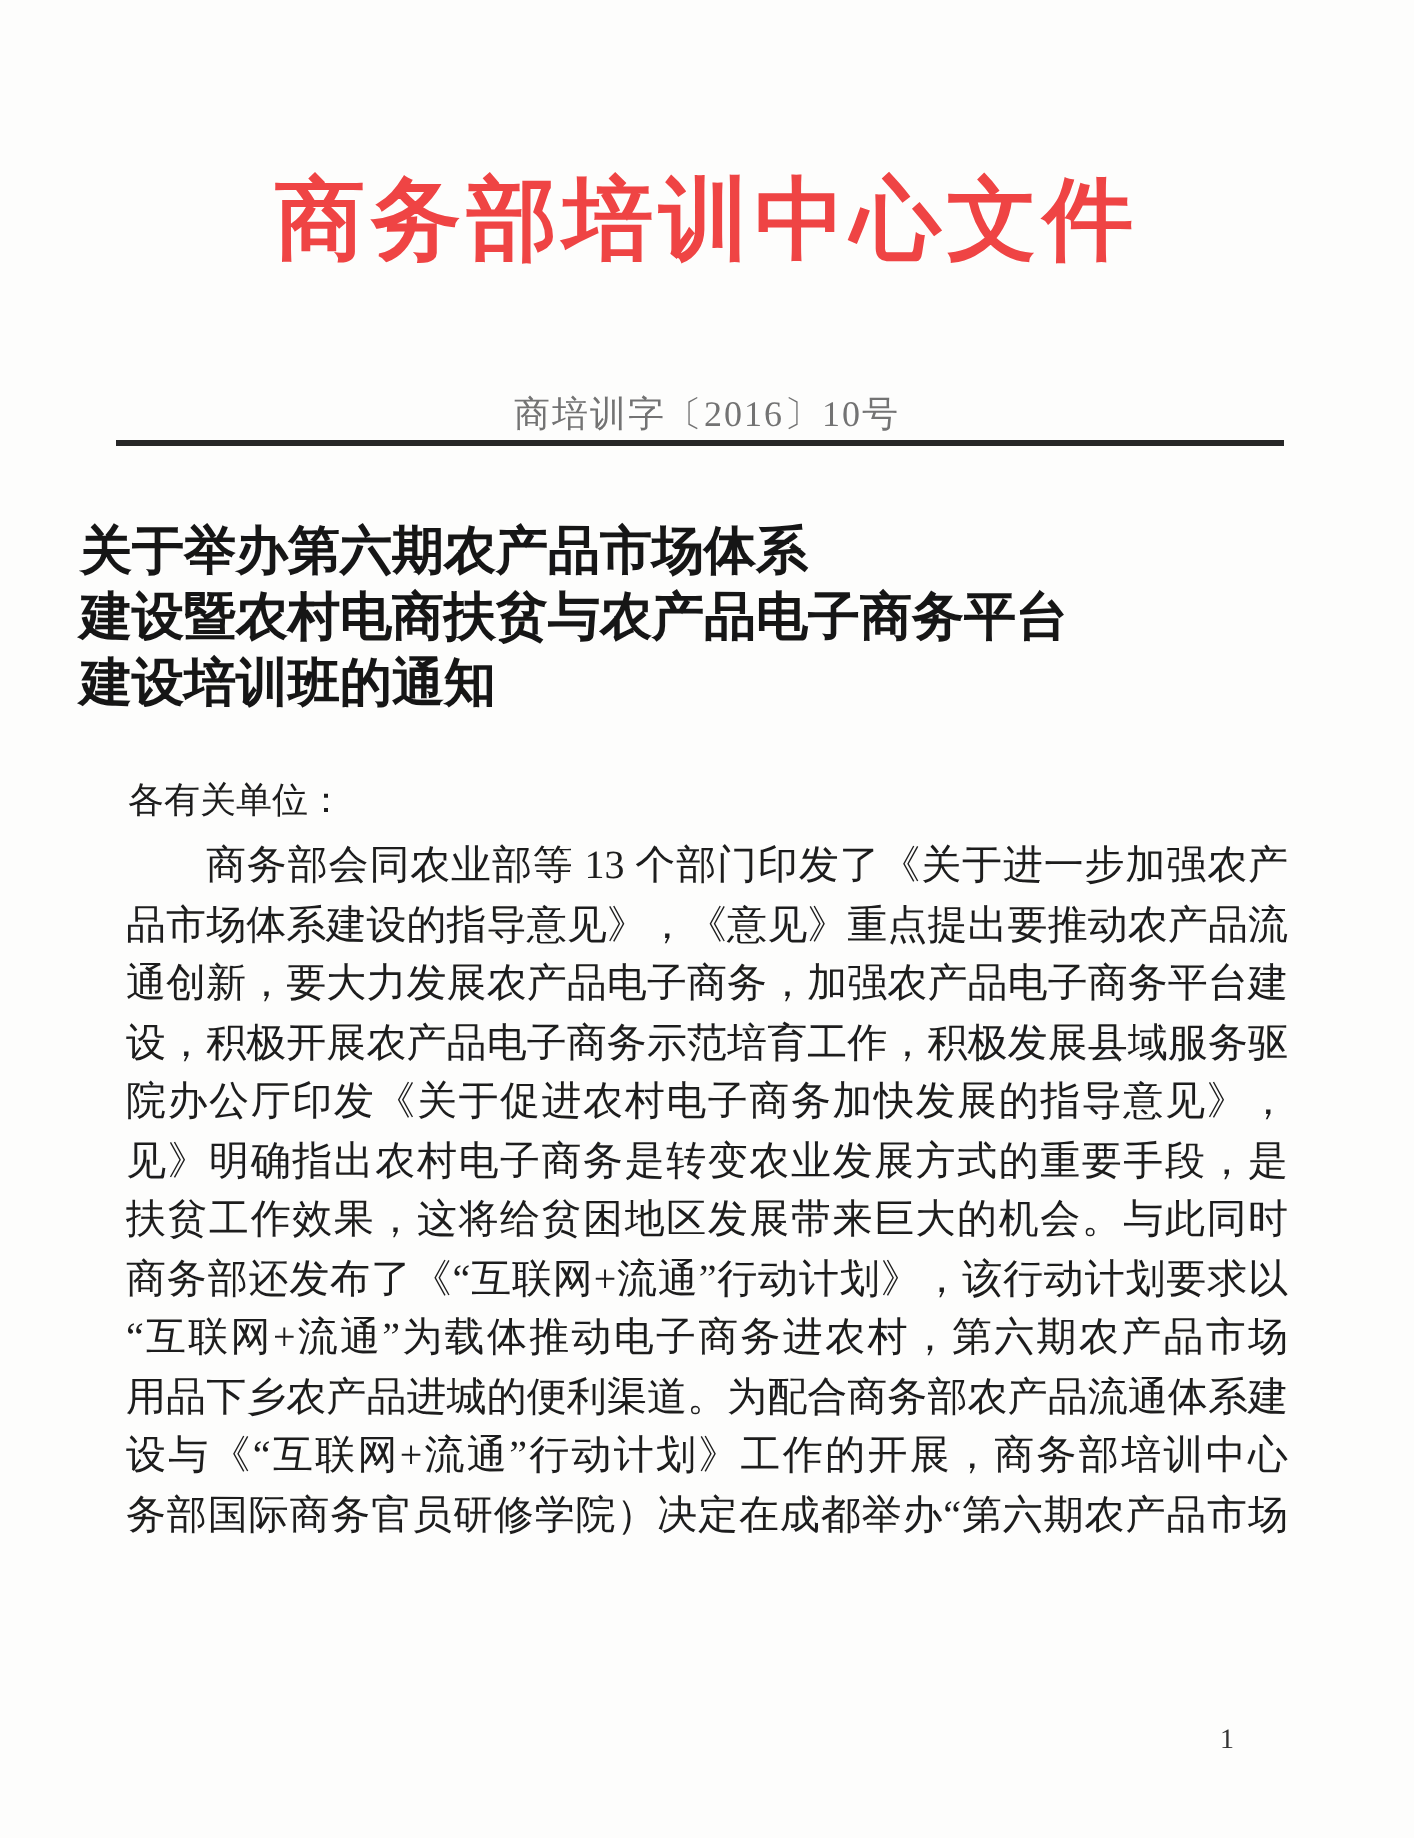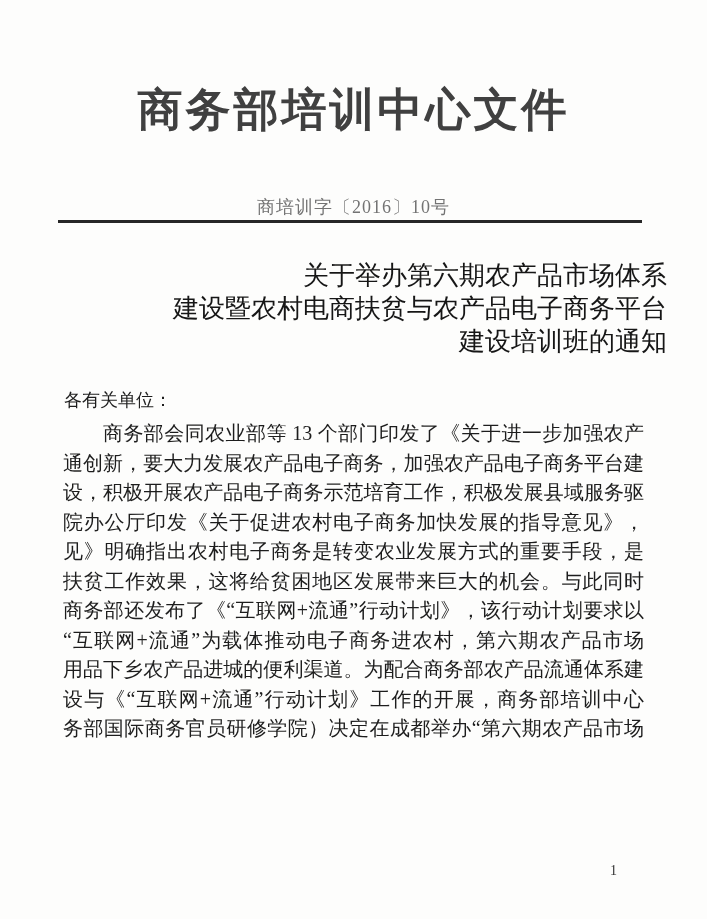--- a/index.html
+++ b/index.html
@@ -16,21 +16,21 @@
   }
   .header-title {
     position: absolute;
     top: 80px;
     left: 0;
     width: 100%;
     text-align: center;
     font-size: 45px;
     font-weight: bold;
     letter-spacing: 3px;
-    color: #404040;
+    color: #ef4444;
   }
   .doc-number {
     position: absolute;
     top: 195px;
     left: 0;
     width: 100%;
     text-align: center;
     font-size: 18px;
     letter-spacing: 1px;
     color: #737373;
@@ -41,23 +41,23 @@
     left: 58px;
     width: 584px;
     height: 3px;
     background: #272727;
   }
   .notice-title {
     position: absolute;
     top: 259px;
     left: 40px;
     width: 627px;
-    text-align: right;
+    text-align: left;
     font-size: 26px;
-    font-weight: normal;
+    font-weight: bold;
     line-height: 33px;
     color: #161616;
   }
   .salutation {
     position: absolute;
     top: 388px;
     left: 64px;
     font-size: 18px;
     color: #1d1d1d;
   }
@@ -100,20 +100,21 @@
   <div class="notice-title">
     <div>关于举办第六期农产品市场体系</div>
     <div>建设暨农村电商扶贫与农产品电子商务平台</div>
     <div>建设培训班的通知</div>
   </div>
 
   <div class="salutation">各有关单位：</div>
 
   <div class="body-block">
     <div class="bline indent">商务部会同农业部等 13 个部门印发了《关于进一步加强农产</div>
+    <div class="bline">品市场体系建设的指导意见》，《意见》重点提出要推动农产品流</div>
     <div class="bline">通创新，要大力发展农产品电子商务，加强农产品电子商务平台建</div>
     <div class="bline">设，积极开展农产品电子商务示范培育工作，积极发展县域服务驱</div>
     <div class="bline">院办公厅印发《关于促进农村电子商务加快发展的指导意见》，《意</div>
     <div class="bline">见》明确指出农村电子商务是转变农业发展方式的重要手段，是</div>
     <div class="bline">扶贫工作效果，这将给贫困地区发展带来巨大的机会。与此同时</div>
     <div class="bline">商务部还发布了《“互联网+流通”行动计划》，该行动计划要求以</div>
     <div class="bline">“互联网+流通”为载体推动电子商务进农村，第六期农产品市场</div>
     <div class="bline">用品下乡农产品进城的便利渠道。为配合商务部农产品流通体系建</div>
     <div class="bline">设与《“互联网+流通”行动计划》工作的开展，商务部培训中心（商</div>
     <div class="bline">务部国际商务官员研修学院）决定在成都举办“第六期农产品市场</div>

